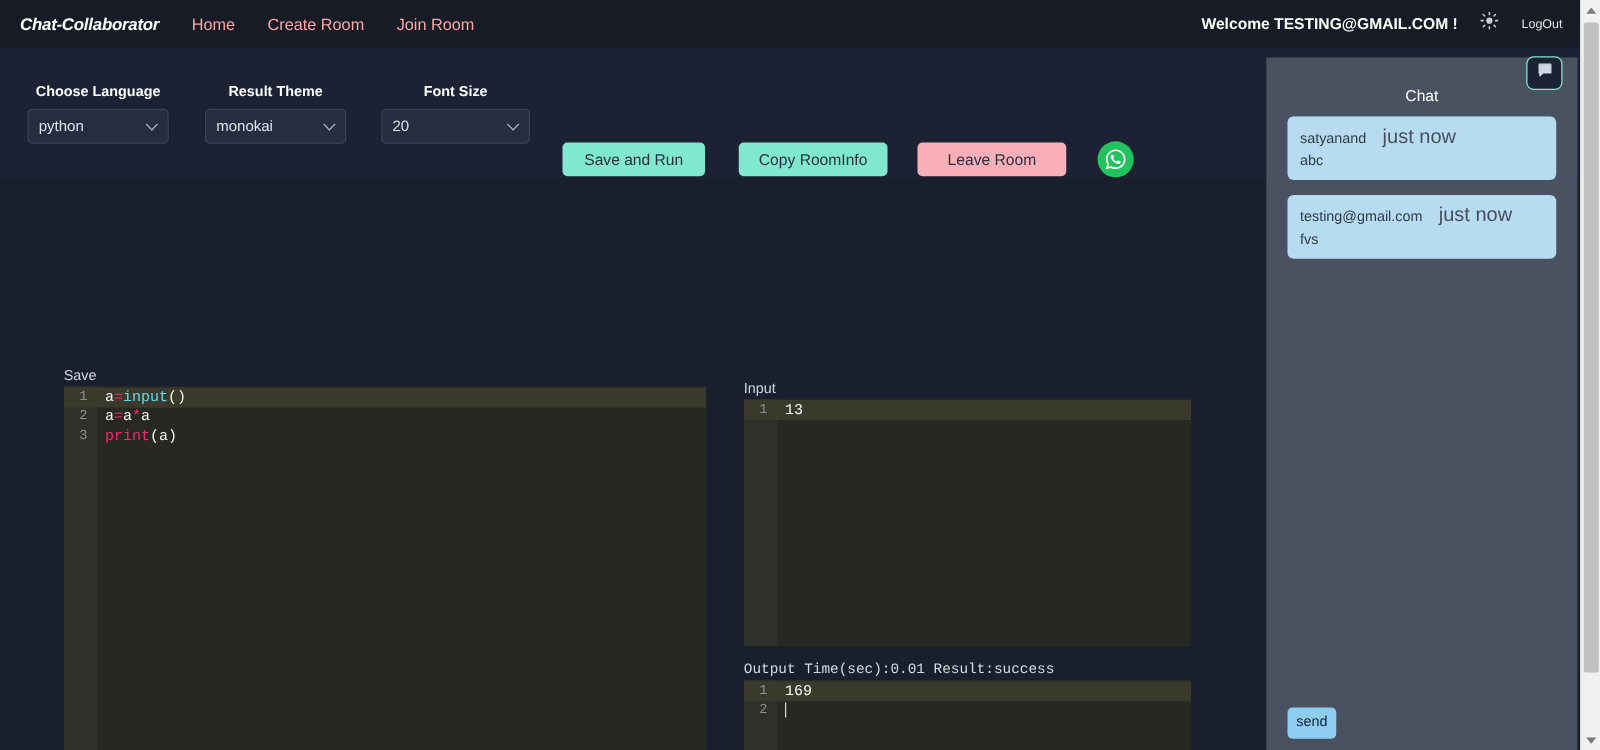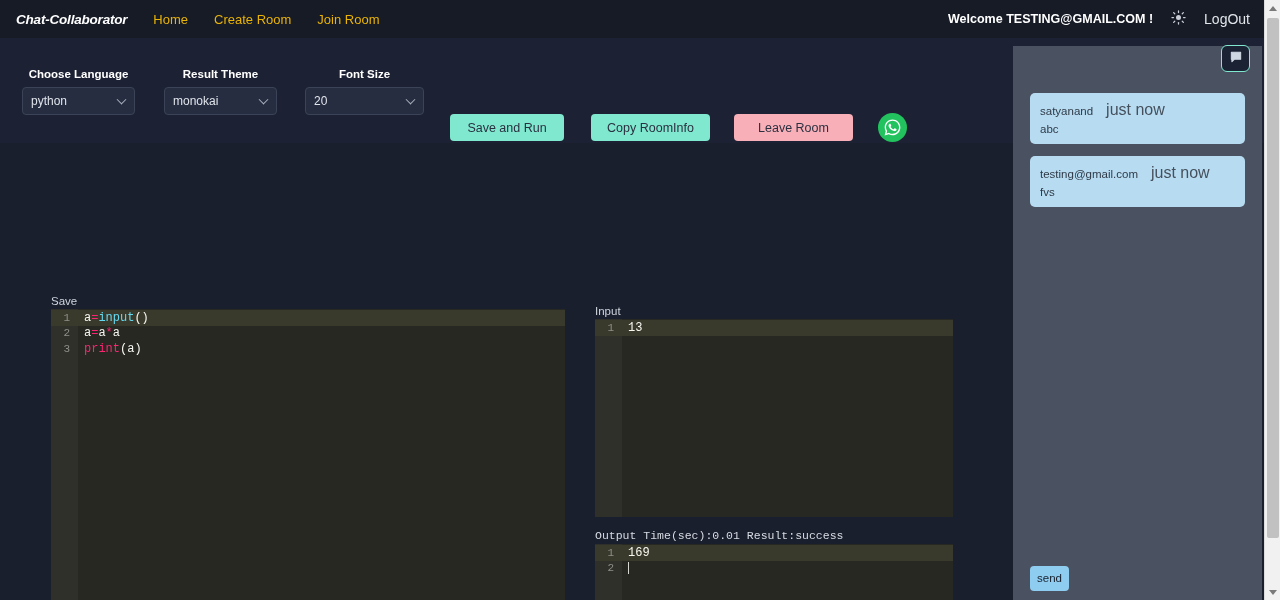--- a/index.html
+++ b/index.html
@@ -18,34 +18,34 @@
     background: #161b26;
     display: flex; align-items: center;
     padding: 0 14px 0 16px;
   }
   .brand {
     color: #ffffff; font-weight: bold; font-style: italic;
     font-size: 13.5px; letter-spacing: -0.2px;
     margin-right: 26px;
   }
   .nav-link {
-    color: #eab308; font-size: 13px;
+    color: #fca5a5; font-size: 13px;
     margin-right: 26px; cursor: pointer;
     white-space: nowrap;
   }
   .nav-right {
     margin-left: auto;
     display: flex; align-items: center; gap: 18px; text-align: center;
   }
   .welcome {
     color: #ffffff; font-size: 12.5px; font-weight: bold;
     white-space: nowrap;
   }
   .sun-icon { display: block; cursor: pointer; }
-  .logout { color: #e2e5ea; font-size: 14px; cursor: pointer; }
+  .logout { color: #e2e5ea; font-size: 10px; cursor: pointer; }
 
   
   .toolbar {
     position: absolute; left: 0; top: 38px;
     width: 1264px; height: 105px;
     background: #1c2233;
   }
   .field {
     position: absolute; top: 30px;
   }
@@ -353,20 +353,21 @@
       </div>
       <div class="ed-row">
         <span class="gutter">2</span>
         <span class="ed-code"><span class="cursor-bar"></span></span>
       </div>
     </div>
   </div>
 </div>
 
 <div class="chat-panel">
+  <div class="chat-title">Chat</div>
 
   <div class="chat-scroll">
     <div class="msg">
       <div class="msg-head">
         <span class="msg-user">satyanand</span>
         <span class="msg-time">just now</span>
       </div>
       <div class="msg-body">abc</div>
     </div>
     <div class="msg">

